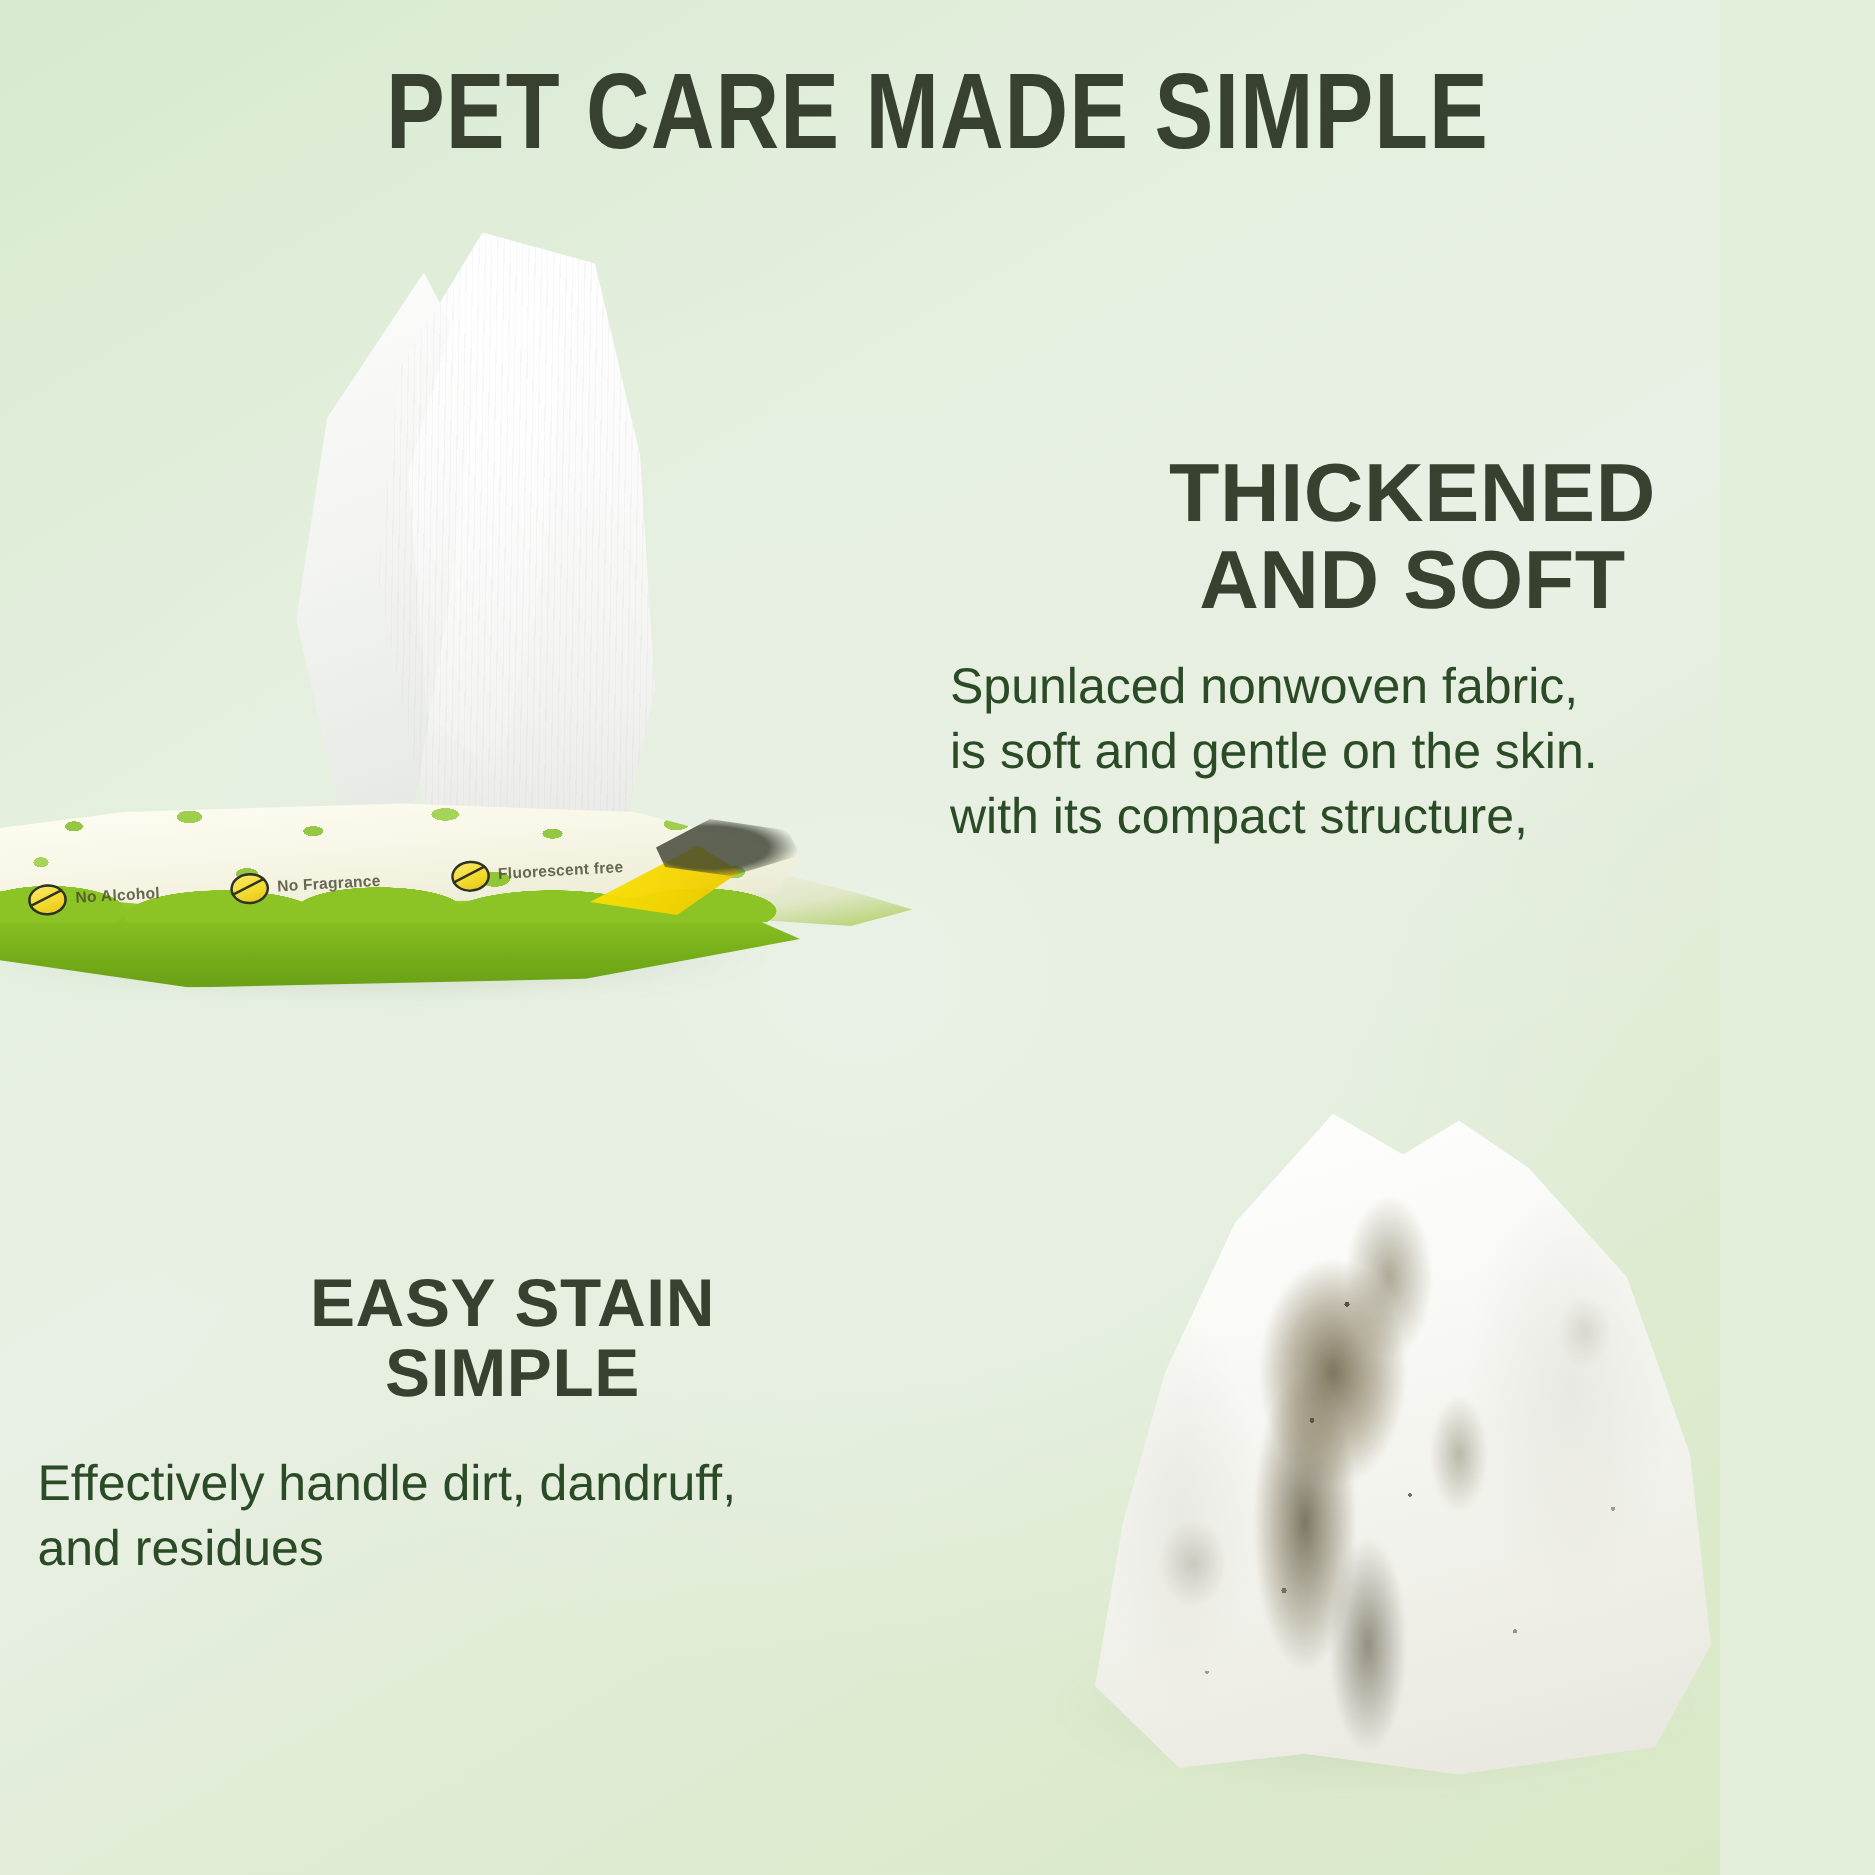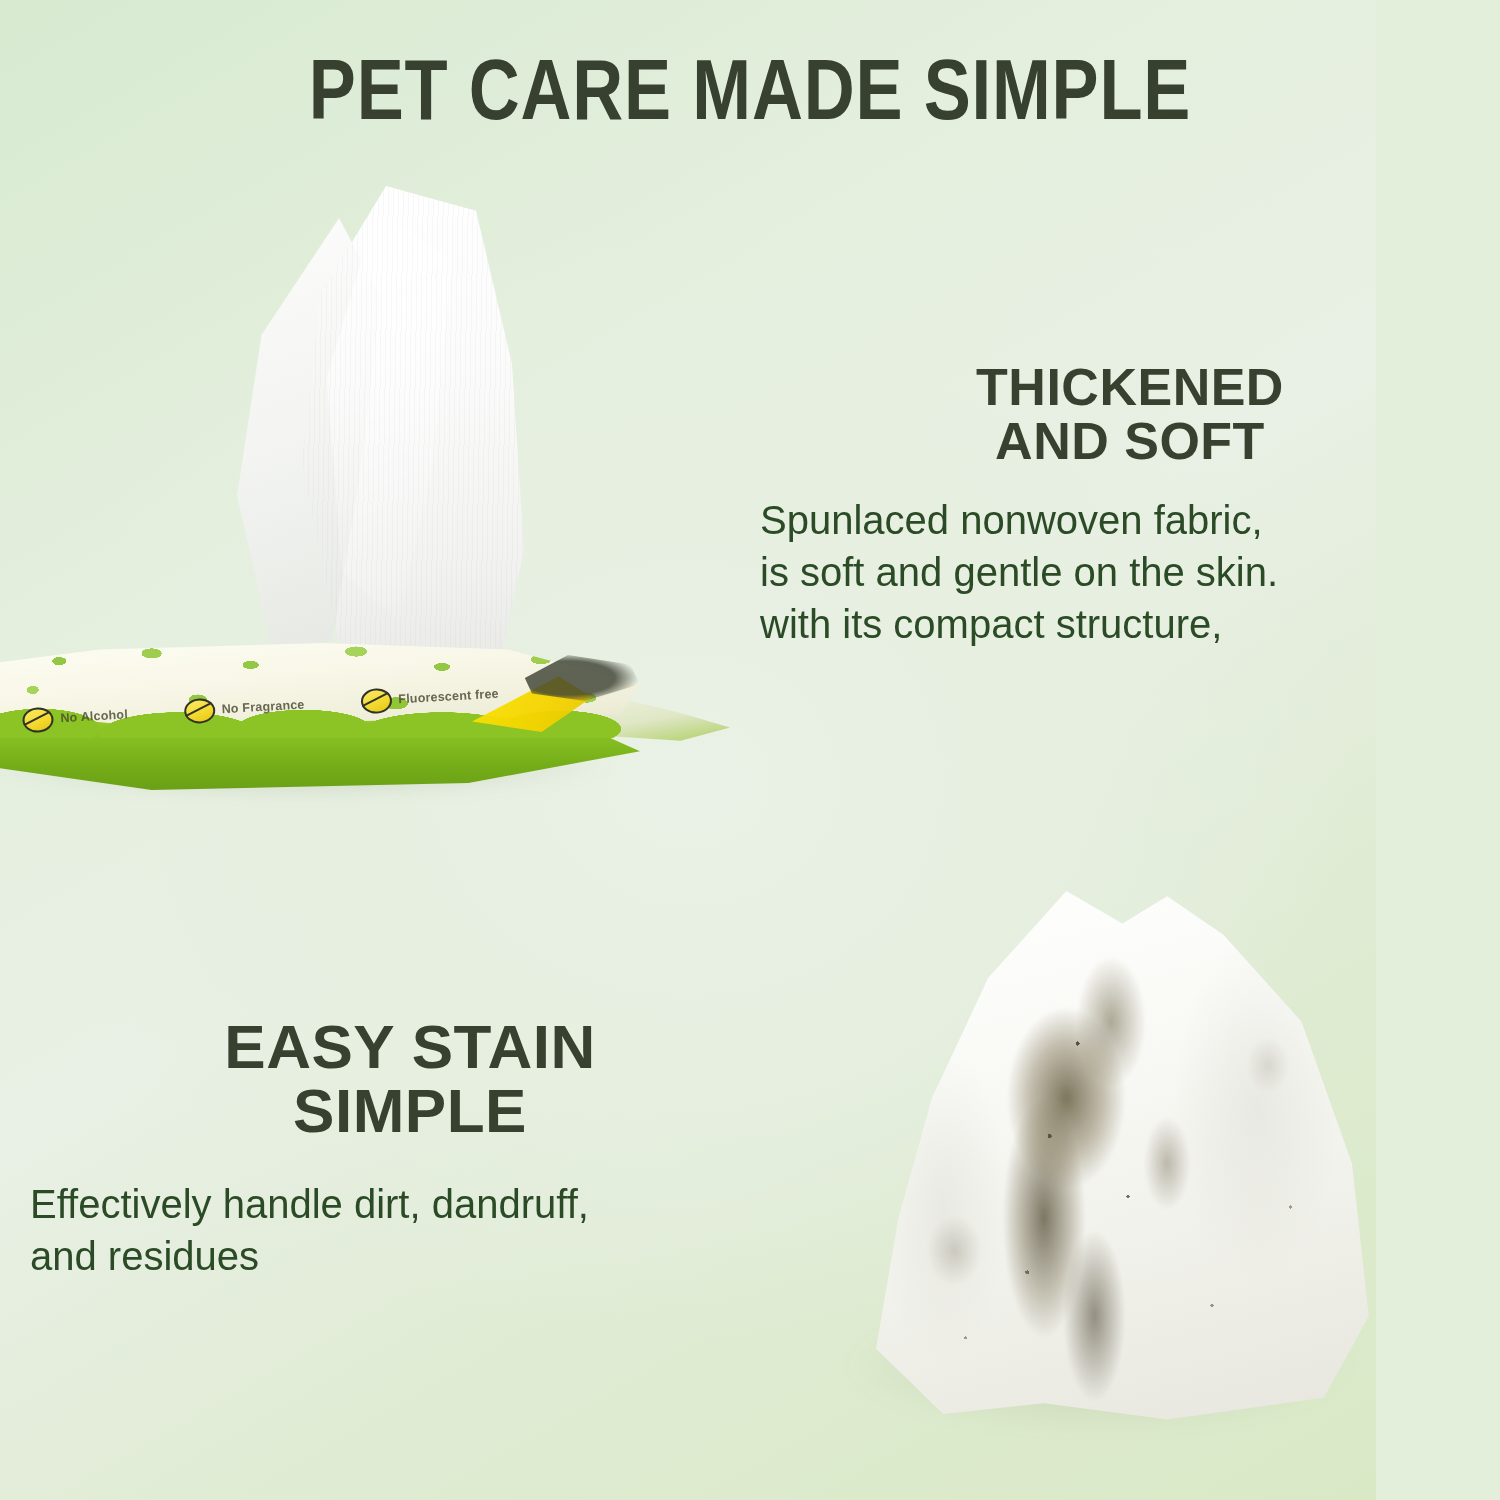--- a/index.html
+++ b/index.html
@@ -39,26 +39,26 @@
   }
   .feature-body{
     color:#2b4a26;
     line-height:1.30;
     text-align:left;
     font-weight:400;
   }
 
   
   .blk-soft{position:absolute;left:760px;top:360px;width:740px;}
-  .blk-soft .feature-head{font-size:52px;}
+  .blk-soft .feature-head{font-size:66px;}
   .blk-soft .feature-body{font-size:40px;margin-top:26px;}
 
   
   .blk-stain{position:absolute;left:30px;top:1015px;width:760px;}
-  .blk-stain .feature-head{font-size:62px;}
+  .blk-stain .feature-head{font-size:54px;}
   .blk-stain .feature-body{font-size:40px;margin-top:34px;}
 
   
   .pack-photo{
     position:absolute;left:-60px;top:170px;width:800px;height:650px;
   }
   .pack-shadow{
     position:absolute;left:40px;top:560px;width:640px;height:70px;
     background:radial-gradient(ellipse at 50% 50%, rgba(90,110,70,.22) 0%, rgba(90,110,70,0) 70%);
     filter:blur(7px);

